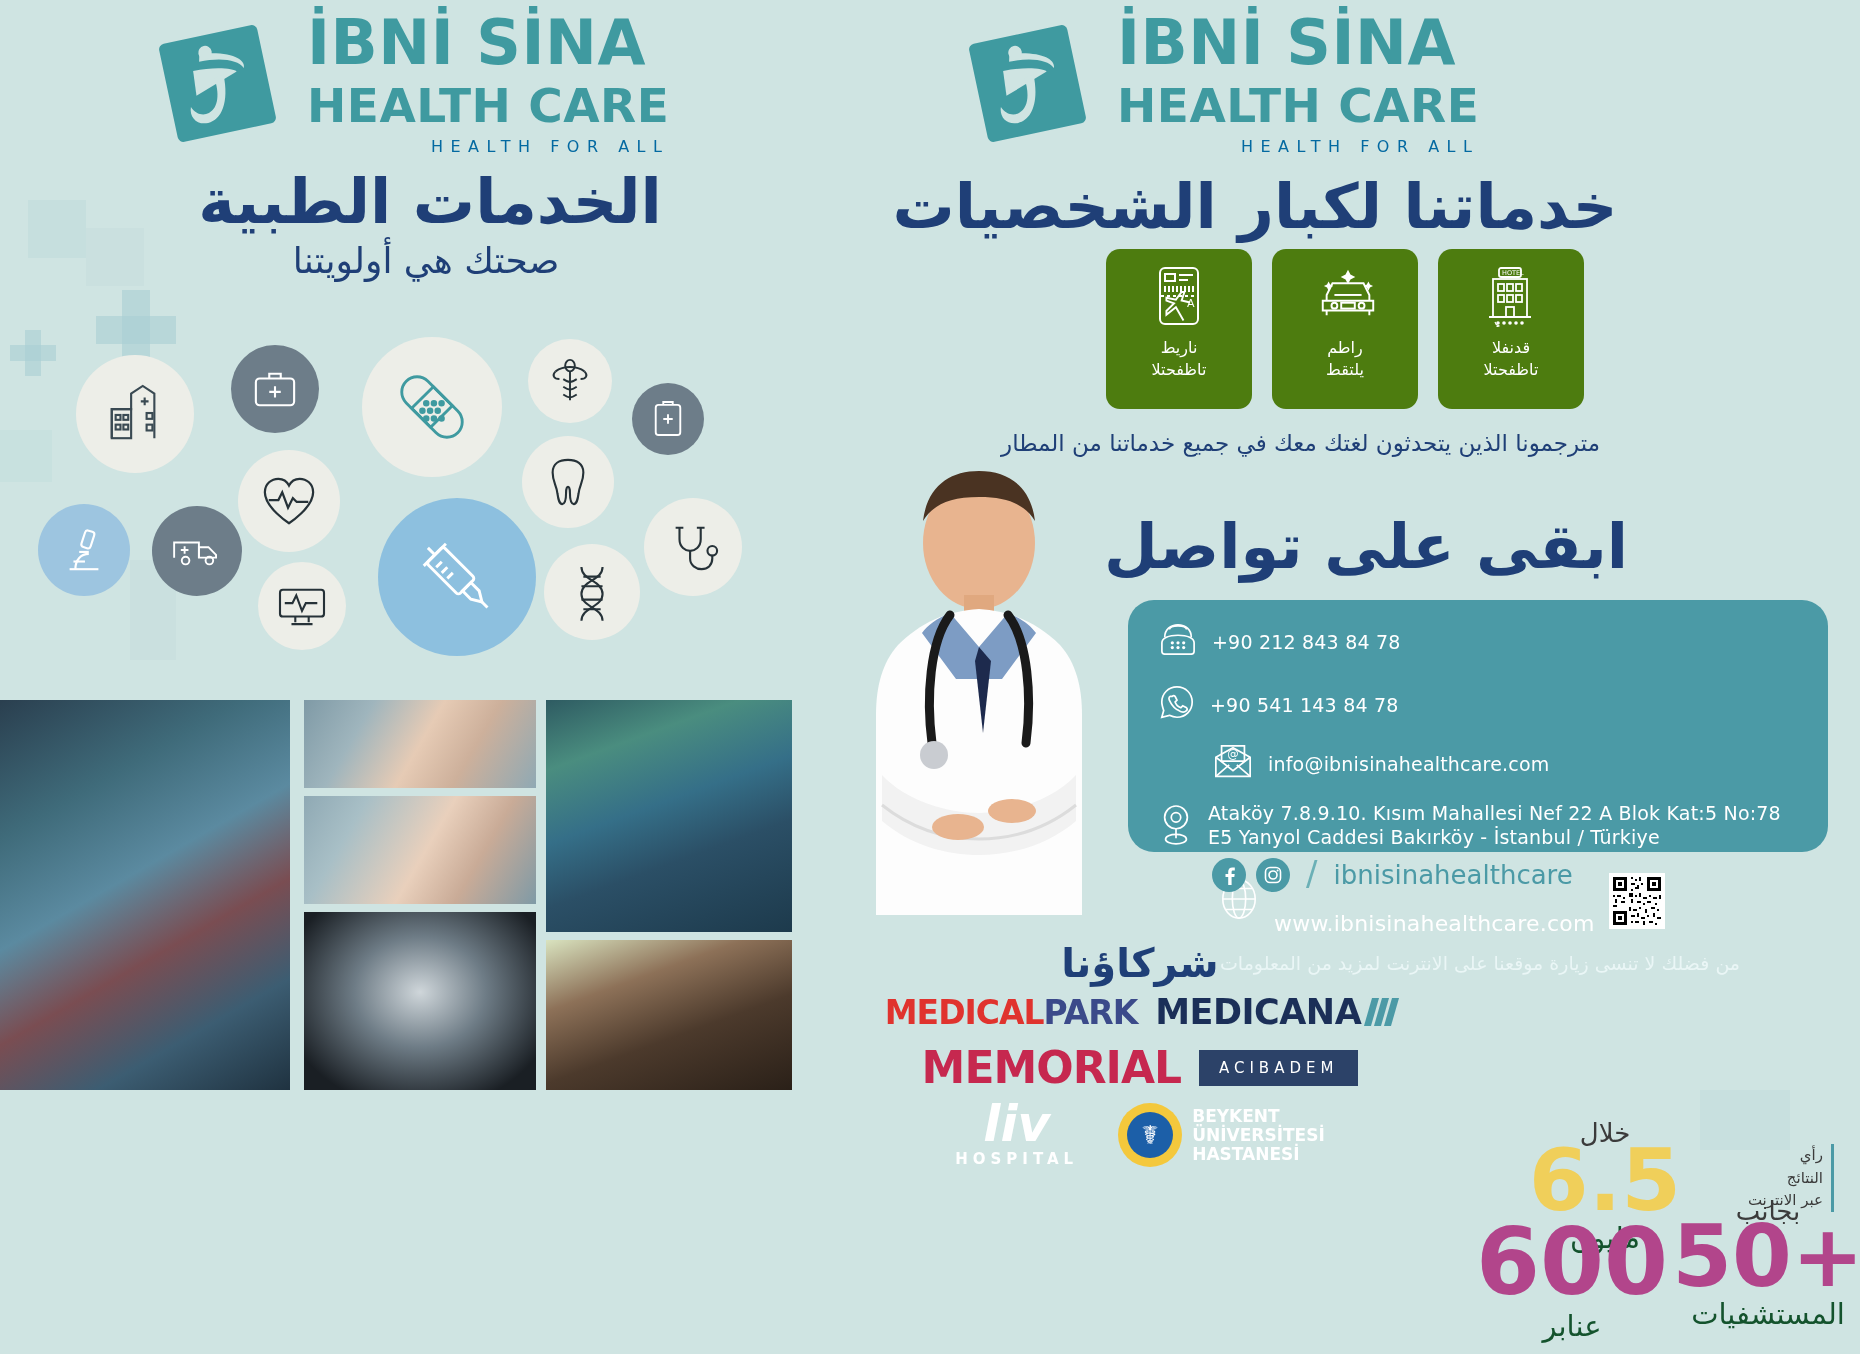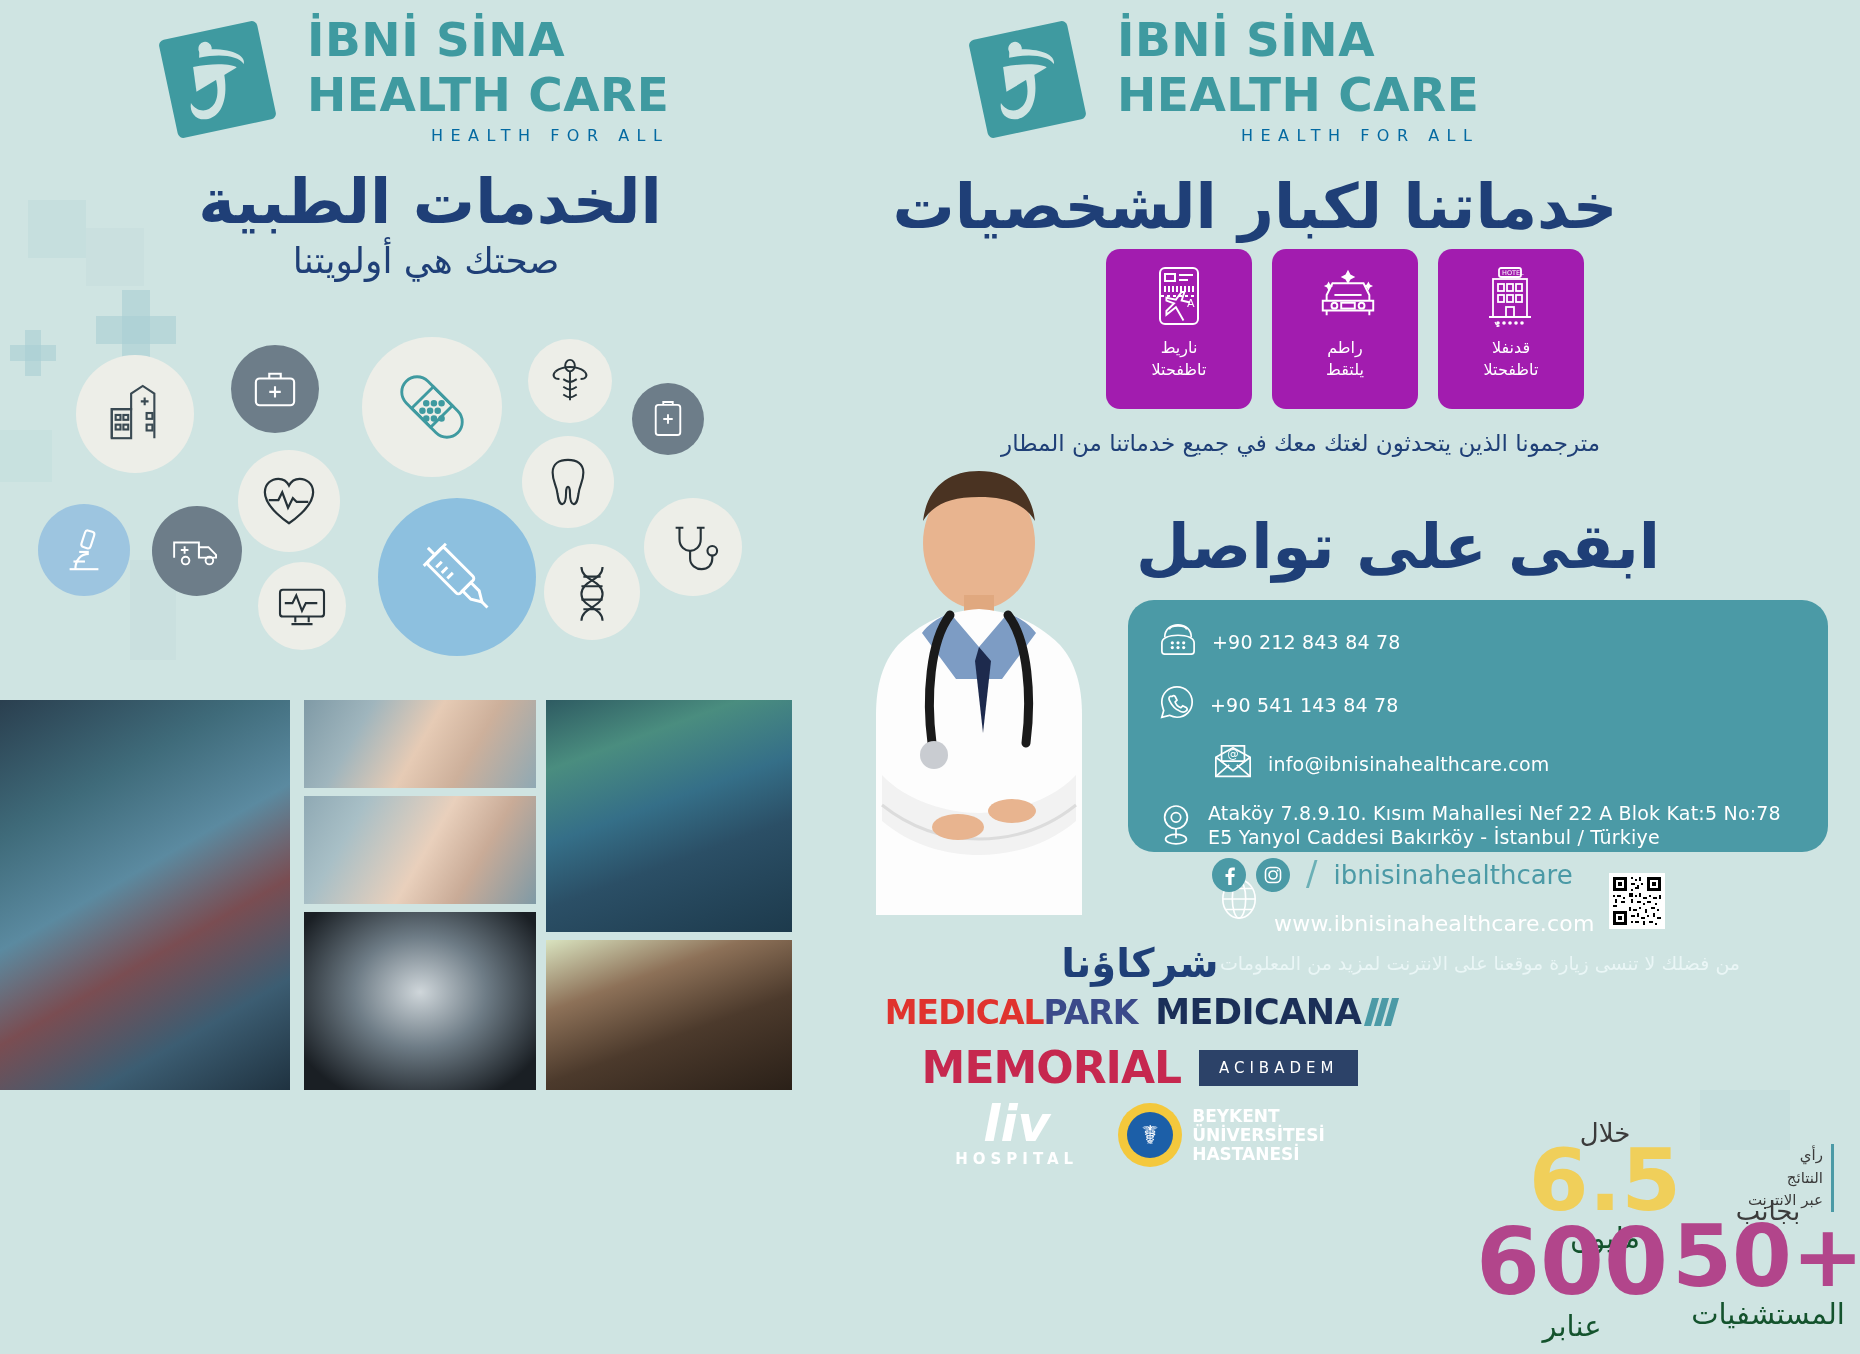--- a/index.html
+++ b/index.html
@@ -12,35 +12,35 @@
   .bgsq{position:absolute;background:#bfdbdb;opacity:.55;}
   .bgcross{position:absolute;}
   .bgcross:before,.bgcross:after{content:"";position:absolute;background:#a8cfd3;opacity:.6;}
   .bgcross:before{left:33%;top:0;width:34%;height:100%;}
   .bgcross:after{top:33%;left:0;height:34%;width:100%;}
 
   
   .logo{position:absolute;display:flex;align-items:center;gap:22px;}
   .logo-mark{width:135px;height:135px;flex:0 0 auto;}
   .logo-text{display:flex;flex-direction:column;line-height:1;}
-  .logo-line1{font-size:47px;font-weight:bold;color:#3f9aa0;letter-spacing:.5px;}
+  .logo-line1{font-size:62px;font-weight:bold;color:#3f9aa0;letter-spacing:.5px;}
   .logo-line2{font-size:47px;font-weight:bold;color:#3f9aa0;letter-spacing:.5px;margin-top:8px;}
   .logo-tag{font-size:16px;color:#0369a1;letter-spacing:7.5px;text-align:right;margin-top:10px;}
   .h-main{position:absolute;font-size:62px;font-weight:bold;color:#1f3f77;direction:rtl;text-align:center;}
   .h-sub{position:absolute;font-size:36px;color:#1f3f77;direction:rtl;text-align:center;}
 
   
   .icon-bubble{position:absolute;border-radius:50%;display:flex;align-items:center;justify-content:center;}
 
   
   .photo{position:absolute;overflow:hidden;background:#4a5a63;}
 
   
   .svc-card{
-    position:absolute;width:146px;height:160px;background:#a21caf;border-radius:14px;
+    position:absolute;width:146px;height:160px;background:#4d7c0f;border-radius:14px;
     display:flex;flex-direction:column;align-items:center;justify-content:flex-start;padding-top:16px;box-sizing:border-box;
   }
   .svc-ico{width:60px;height:62px;}
   .svc-txt{margin-top:10px;color:#ffffff;font-size:16px;line-height:1.35;text-align:center;direction:rtl;}
 
   .vip-note{position:absolute;font-size:23px;color:#1f3f77;direction:rtl;text-align:right;}
 
   
   .contact-panel{
     position:absolute;background:#4b9aa6;border-radius:26px;box-sizing:border-box;
@@ -359,21 +359,21 @@
       <path d="M112 160c-20 26-24 82-18 128" stroke="#1a1a1a" stroke-width="9" fill="none" stroke-linecap="round"></path>
       <path d="M170 160c20 26 24 82 18 128" stroke="#1a1a1a" stroke-width="9" fill="none" stroke-linecap="round"></path>
       <circle cx="96" cy="300" r="14" fill="#c9ccd1"></circle>
       <path d="M44 320c24 26 66 38 97 38s73-12 97-38v46c-28 24-64 34-97 34s-69-10-97-34z" fill="#f2f2f2"></path>
       <path d="M44 350c30 24 62 34 97 34s67-10 97-34" stroke="#dcdcdc" stroke-width="3" fill="none"></path>
       <ellipse cx="120" cy="372" rx="26" ry="13" fill="#e8b48f"></ellipse>
       <ellipse cx="174" cy="356" rx="24" ry="12" fill="#e8b48f"></ellipse>
     </svg>
   </div>
 
-  <div class="h-main" style="left:1100px;top:510px;width:560px;text-align:right;">ابقى على تواصل</div>
+  <div class="h-main" style="left:1068px;top:510px;width:560px;text-align:right;">ابقى على تواصل</div>
 
   <div class="contact-panel" style="left:1128px;top:600px;width:700px;height:252px;">
     <div class="crow-2">
       <div class="crow" style="margin:0;">
         <span class="ico">
           <svg width="40" height="36" viewBox="0 0 42 38" fill="none" stroke="#ffffff" stroke-width="1.8">
             <path d="M7 16c0-8 6-13 14-13s14 5 14 13"></path>
             <path d="M4 22c0-5 7-8 17-8s17 3 17 8v9a3 3 0 0 1-3 3H7a3 3 0 0 1-3-3z"></path>
             <path d="M12 8c0-3 4-4 9-4s9 1 9 4"></path>
             <g fill="#ffffff" stroke="none">

